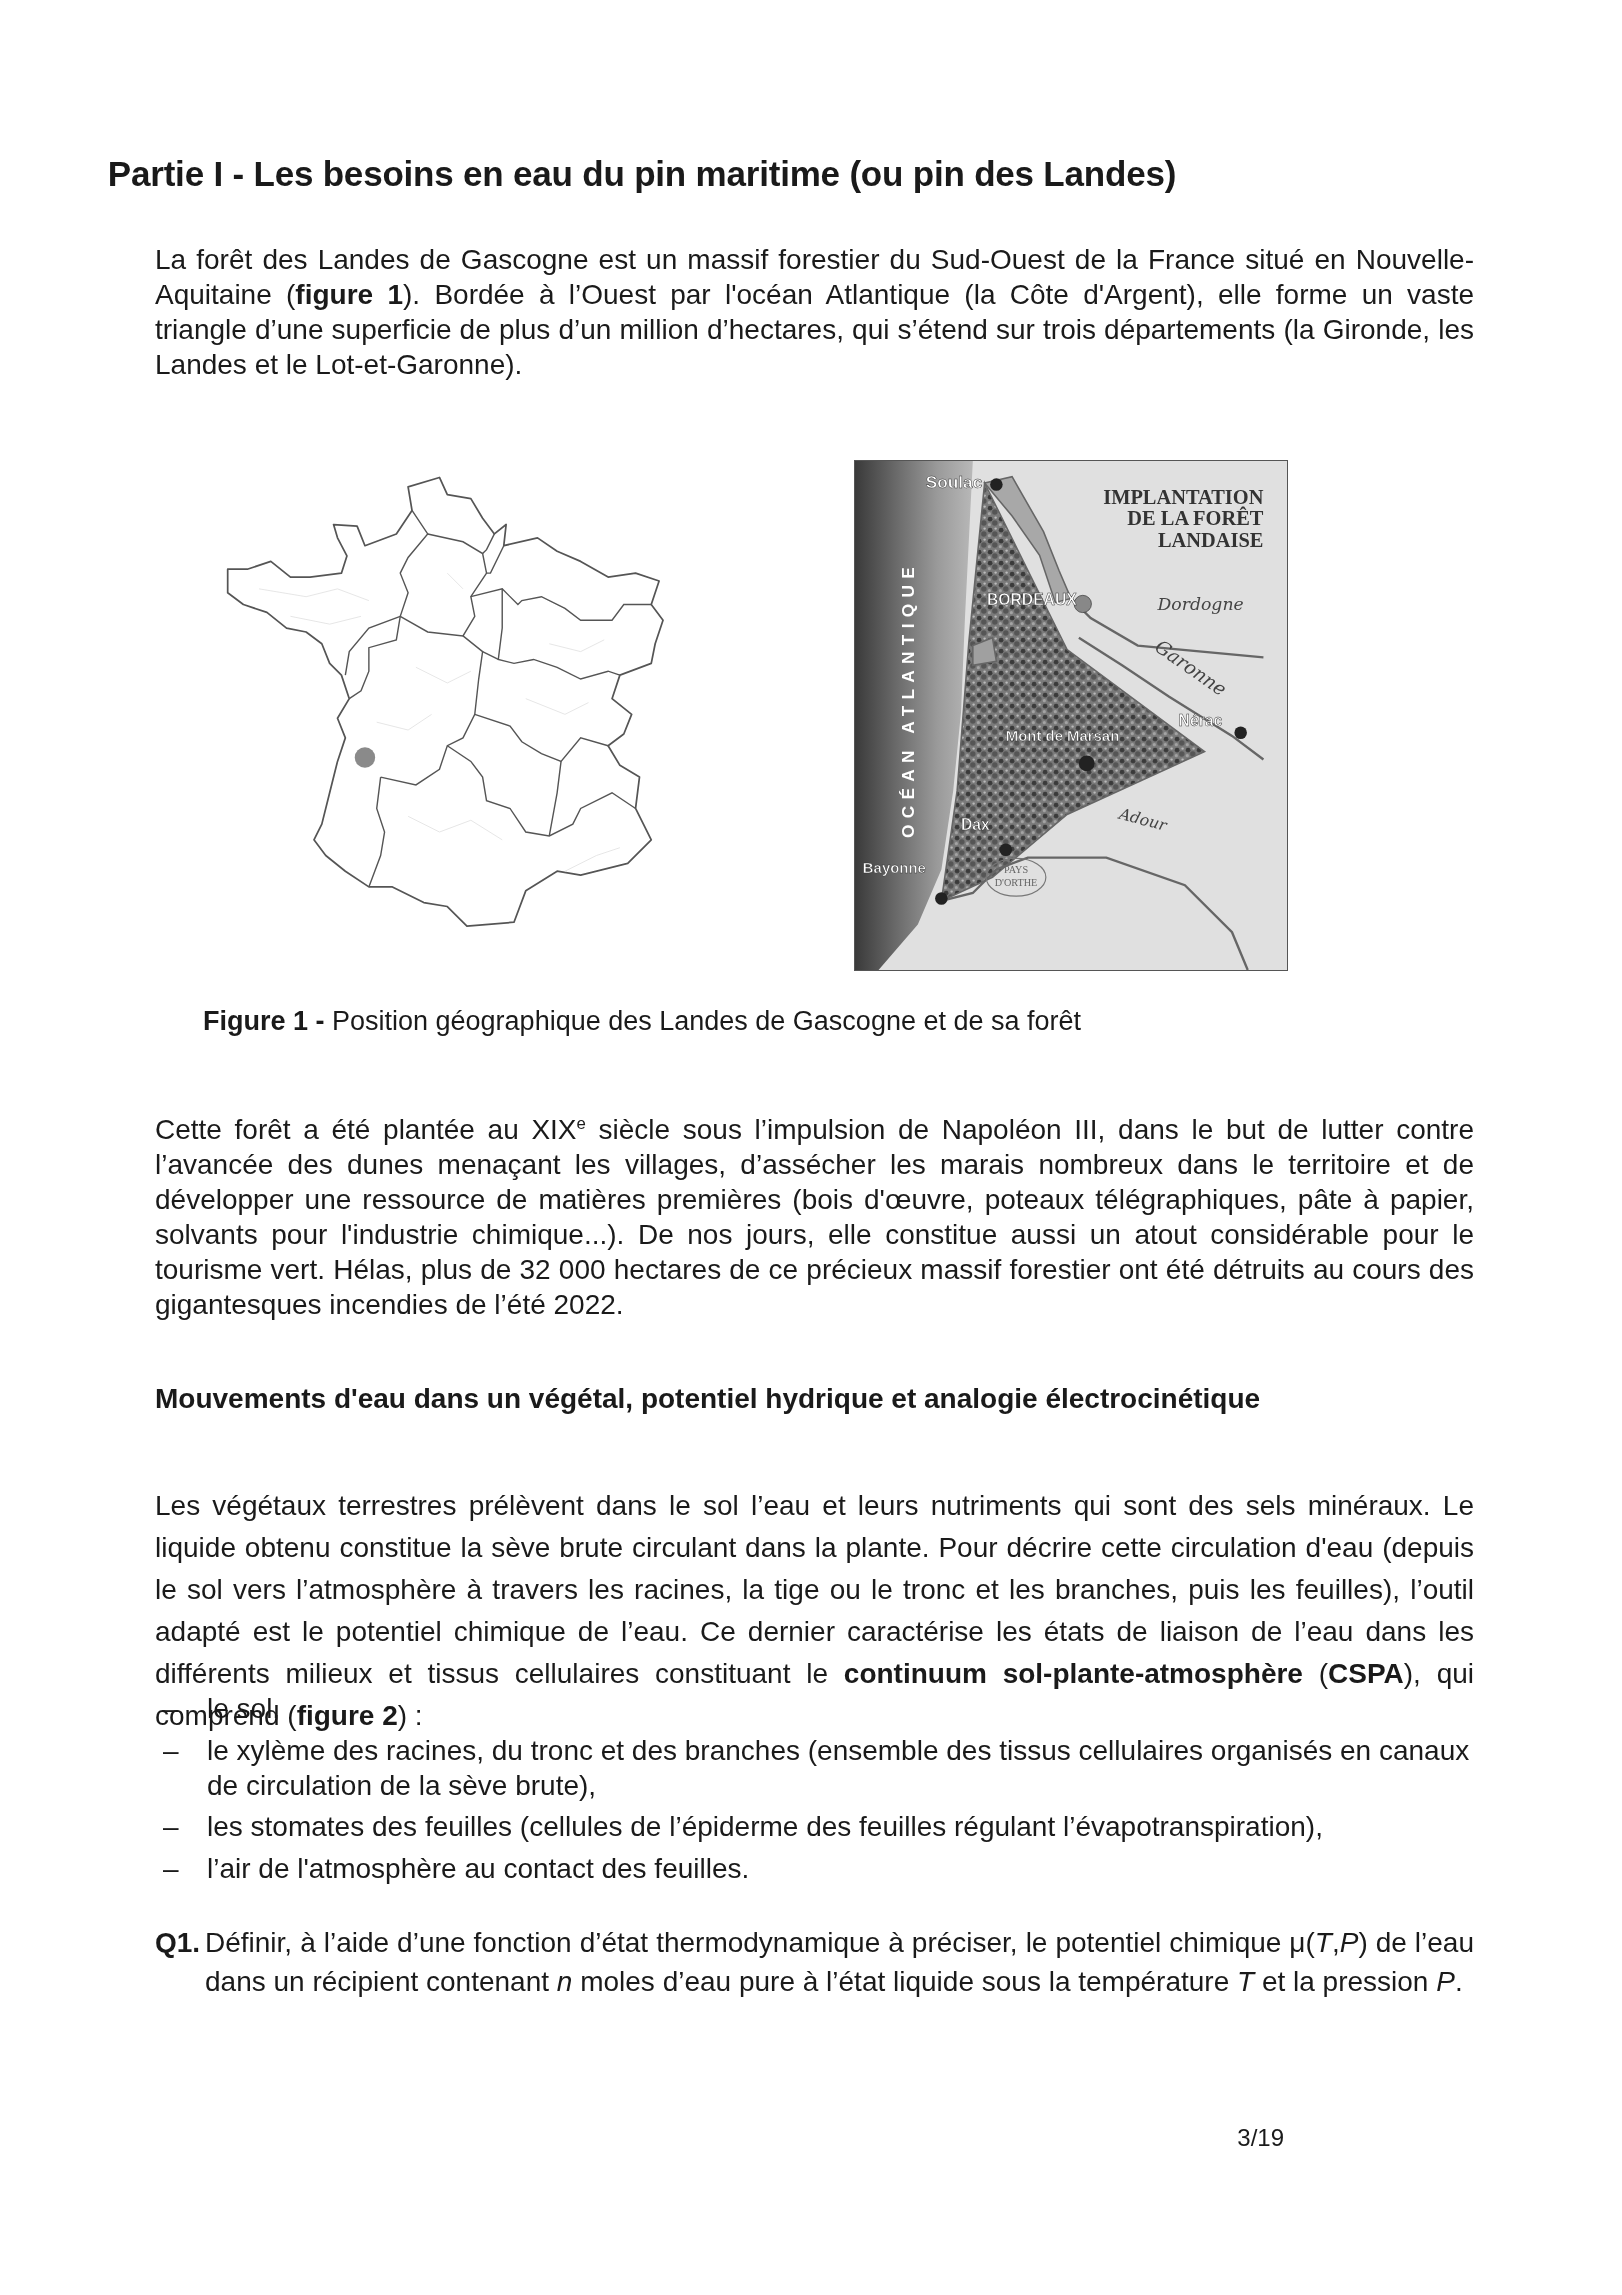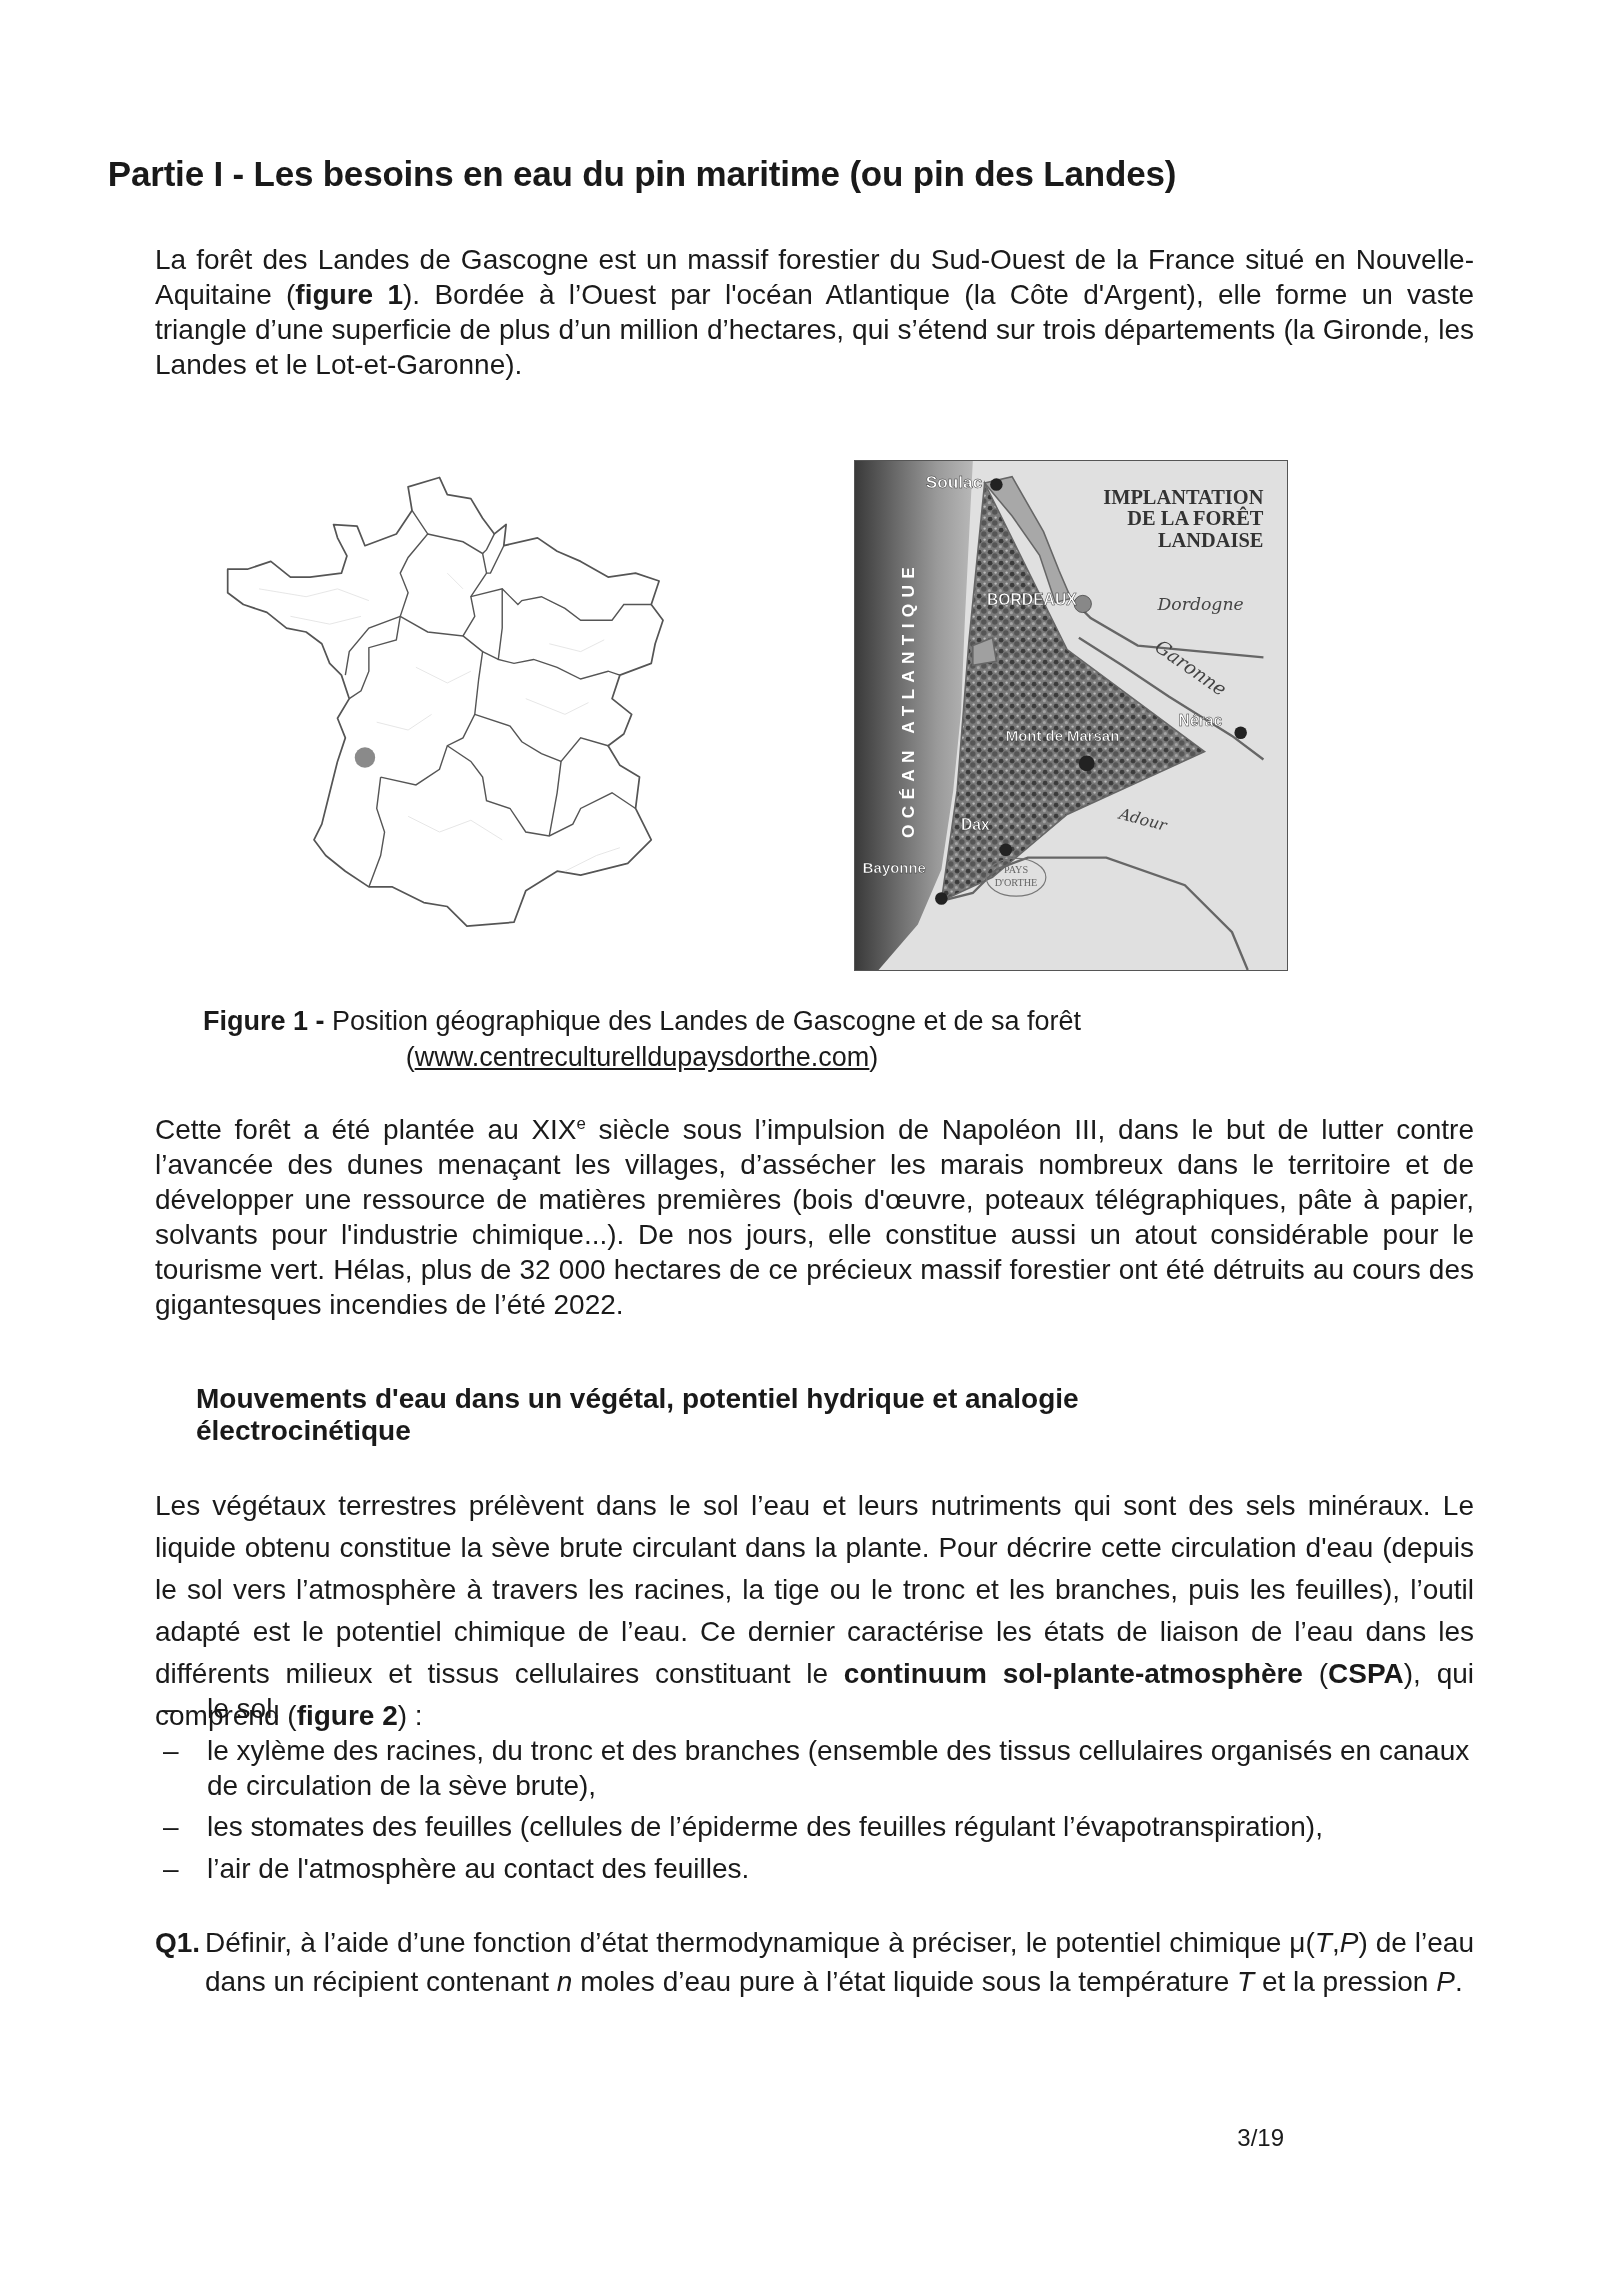--- a/index.html
+++ b/index.html
@@ -14,21 +14,21 @@
     font-weight: bold; font-size: 35px; letter-spacing: -0.2px;
   }
   .para {
     position: absolute; left: 155px; width: 1319px;
     font-size: 28px; line-height: 35px; text-align: justify;
   }
   .para b { font-weight: bold; }
   .para-1 { top: 242px; }
   .para-2 { top: 1112px; }
   .section-title {
-    position: absolute; left: 155px; top: 1383px; font-weight: bold; font-size: 28px; margin-left: 41px;
+    position: absolute; left: 155px; top: 1383px; font-weight: bold; font-size: 28px;
   }
   .para-3 { top: 1485px; line-height: 42px; }
   .bullets {
     position: absolute; left: 155px; top: 1691px; width: 1319px; margin: 0; padding: 0;
     list-style: none; font-size: 28px; line-height: 35px;
   }
   .bullets li { position: relative; padding-left: 52px; margin-bottom: 0; }
   .bullets li .dash { position: absolute; left: 7.9px; top: 0; }
   .bullets li.b1 { margin-bottom: 7px; }
   .bullets li.b2 { margin-bottom: 6.3px; }
@@ -149,21 +149,20 @@
       </g>
       <text x="75" y="480" font-family="Liberation Sans, sans-serif" font-weight="bold" font-size="22" fill="#ffffff" letter-spacing="8" transform="rotate(-90 75 480)">OCÉAN ATLANTIQUE</text>
       <ellipse cx="205" cy="530" rx="38" ry="24" fill="none" stroke="#777" stroke-width="1.5"></ellipse>
       <text x="205" y="525" text-anchor="middle" font-family="Liberation Serif, serif" font-size="13" fill="#666">PAYS</text>
       <text x="205" y="541" text-anchor="middle" font-family="Liberation Serif, serif" font-size="13" fill="#666">D'ORTHE</text>
     </svg>
   </div>
 
   <div class="caption">
     <div><b>Figure 1 -</b><span> Position géographique des Landes de Gascogne et de sa forêt</span></div>
-    <div><span>(</span><span class="link">www.centreculturelldupaysdorthe.com</span><span>)</span></div>
   </div>
 
   <p class="para para-2" style="margin:0;"><span>Cette forêt a été plantée au XIX</span><sup>e</sup><span> siècle sous l’impulsion de Napoléon III, dans le but de lutter contre l’avancée des dunes menaçant les villages, d’assécher les marais nombreux dans le territoire et de développer une ressource de matières premières (bois d'œuvre, poteaux télégraphiques, pâte à papier, solvants pour l'industrie chimique...). De nos jours, elle constitue aussi un atout considérable pour le tourisme vert. Hélas, plus de 32 000 hectares de ce précieux massif forestier ont été détruits au cours des gigantesques incendies de l’été 2022.</span></p>
 
   <div class="section-title">Mouvements d'eau dans un végétal, potentiel hydrique et analogie électrocinétique</div>
 
   <p class="para para-3" style="margin:0;"><span>Les végétaux terrestres prélèvent dans le sol l’eau et leurs nutriments qui sont des sels minéraux. Le liquide obtenu constitue la sève brute circulant dans la plante. Pour décrire cette circulation d'eau (depuis le sol vers l’atmosphère à travers les racines, la tige ou le tronc et les branches, puis les feuilles), l’outil adapté est le potentiel chimique de l’eau. Ce dernier caractérise les états de liaison de l’eau dans les différents milieux et tissus cellulaires constituant le </span><b>continuum sol-plante-atmosphère</b><span> (</span><b>CSPA</b><span>), qui comprend (</span><b>figure 2</b><span>) :</span></p>
 
   <ul class="bullets">
     <li class="b1"><span class="dash">–</span><span>le sol,</span></li>

